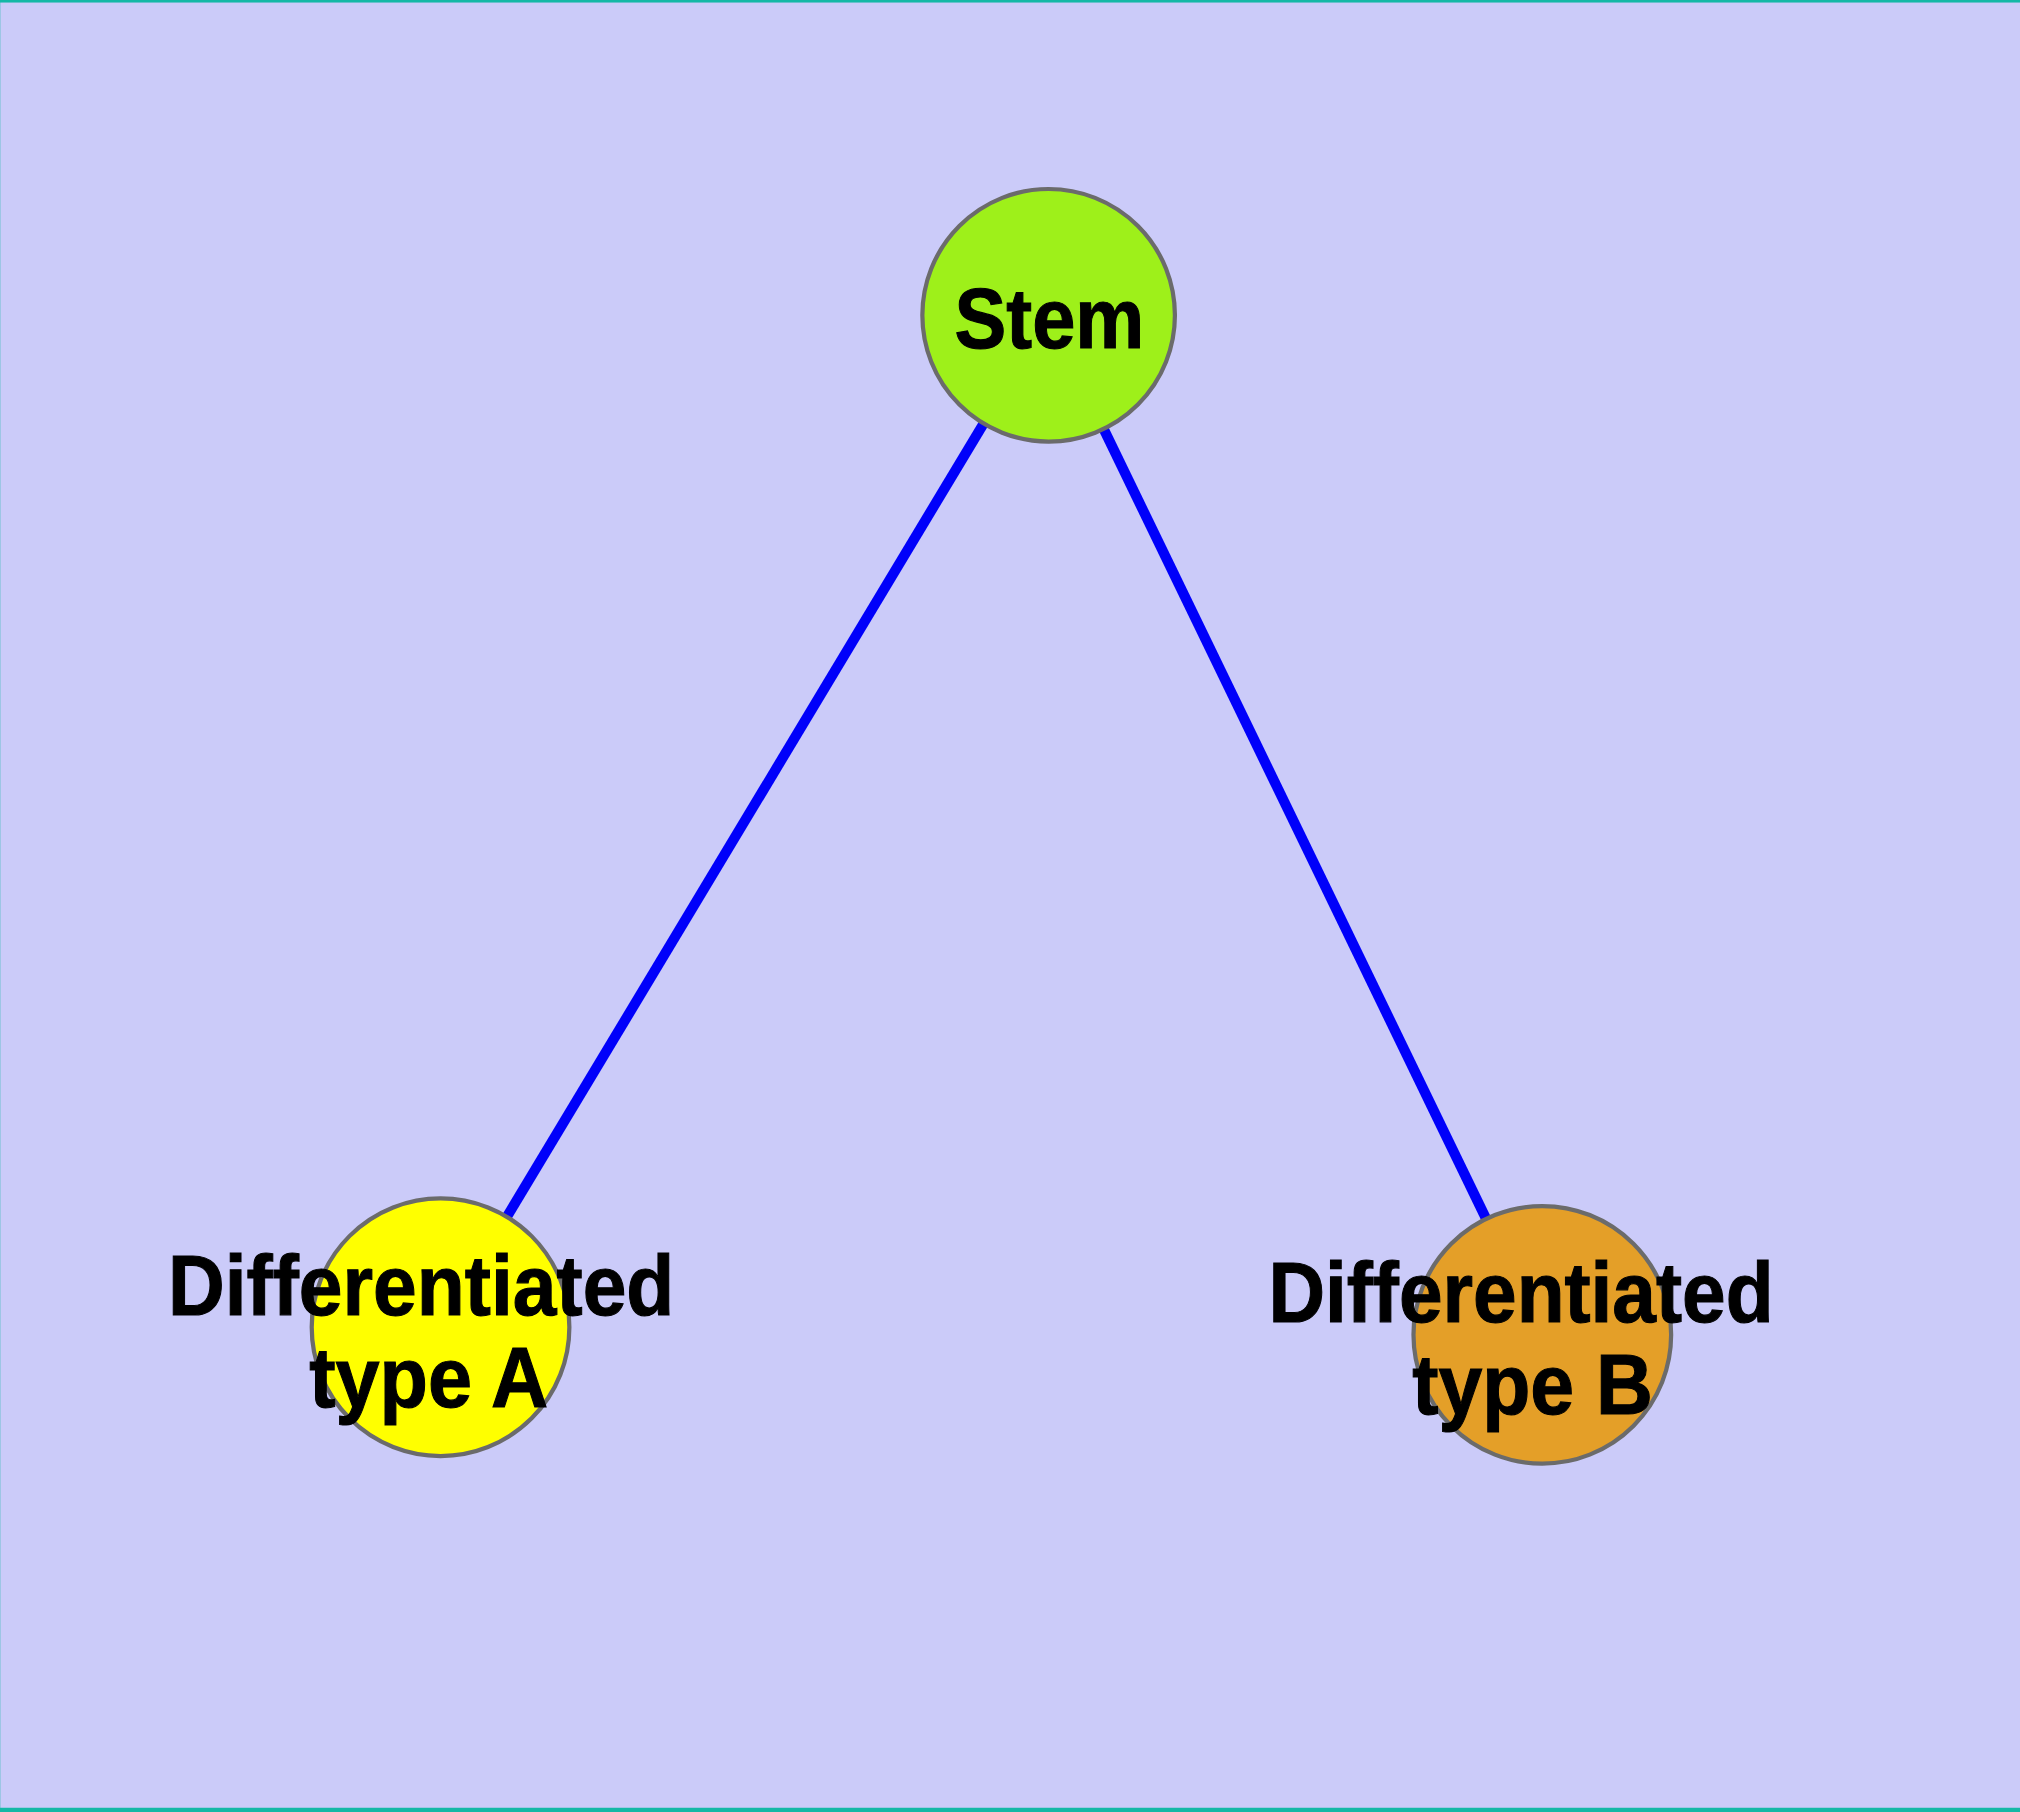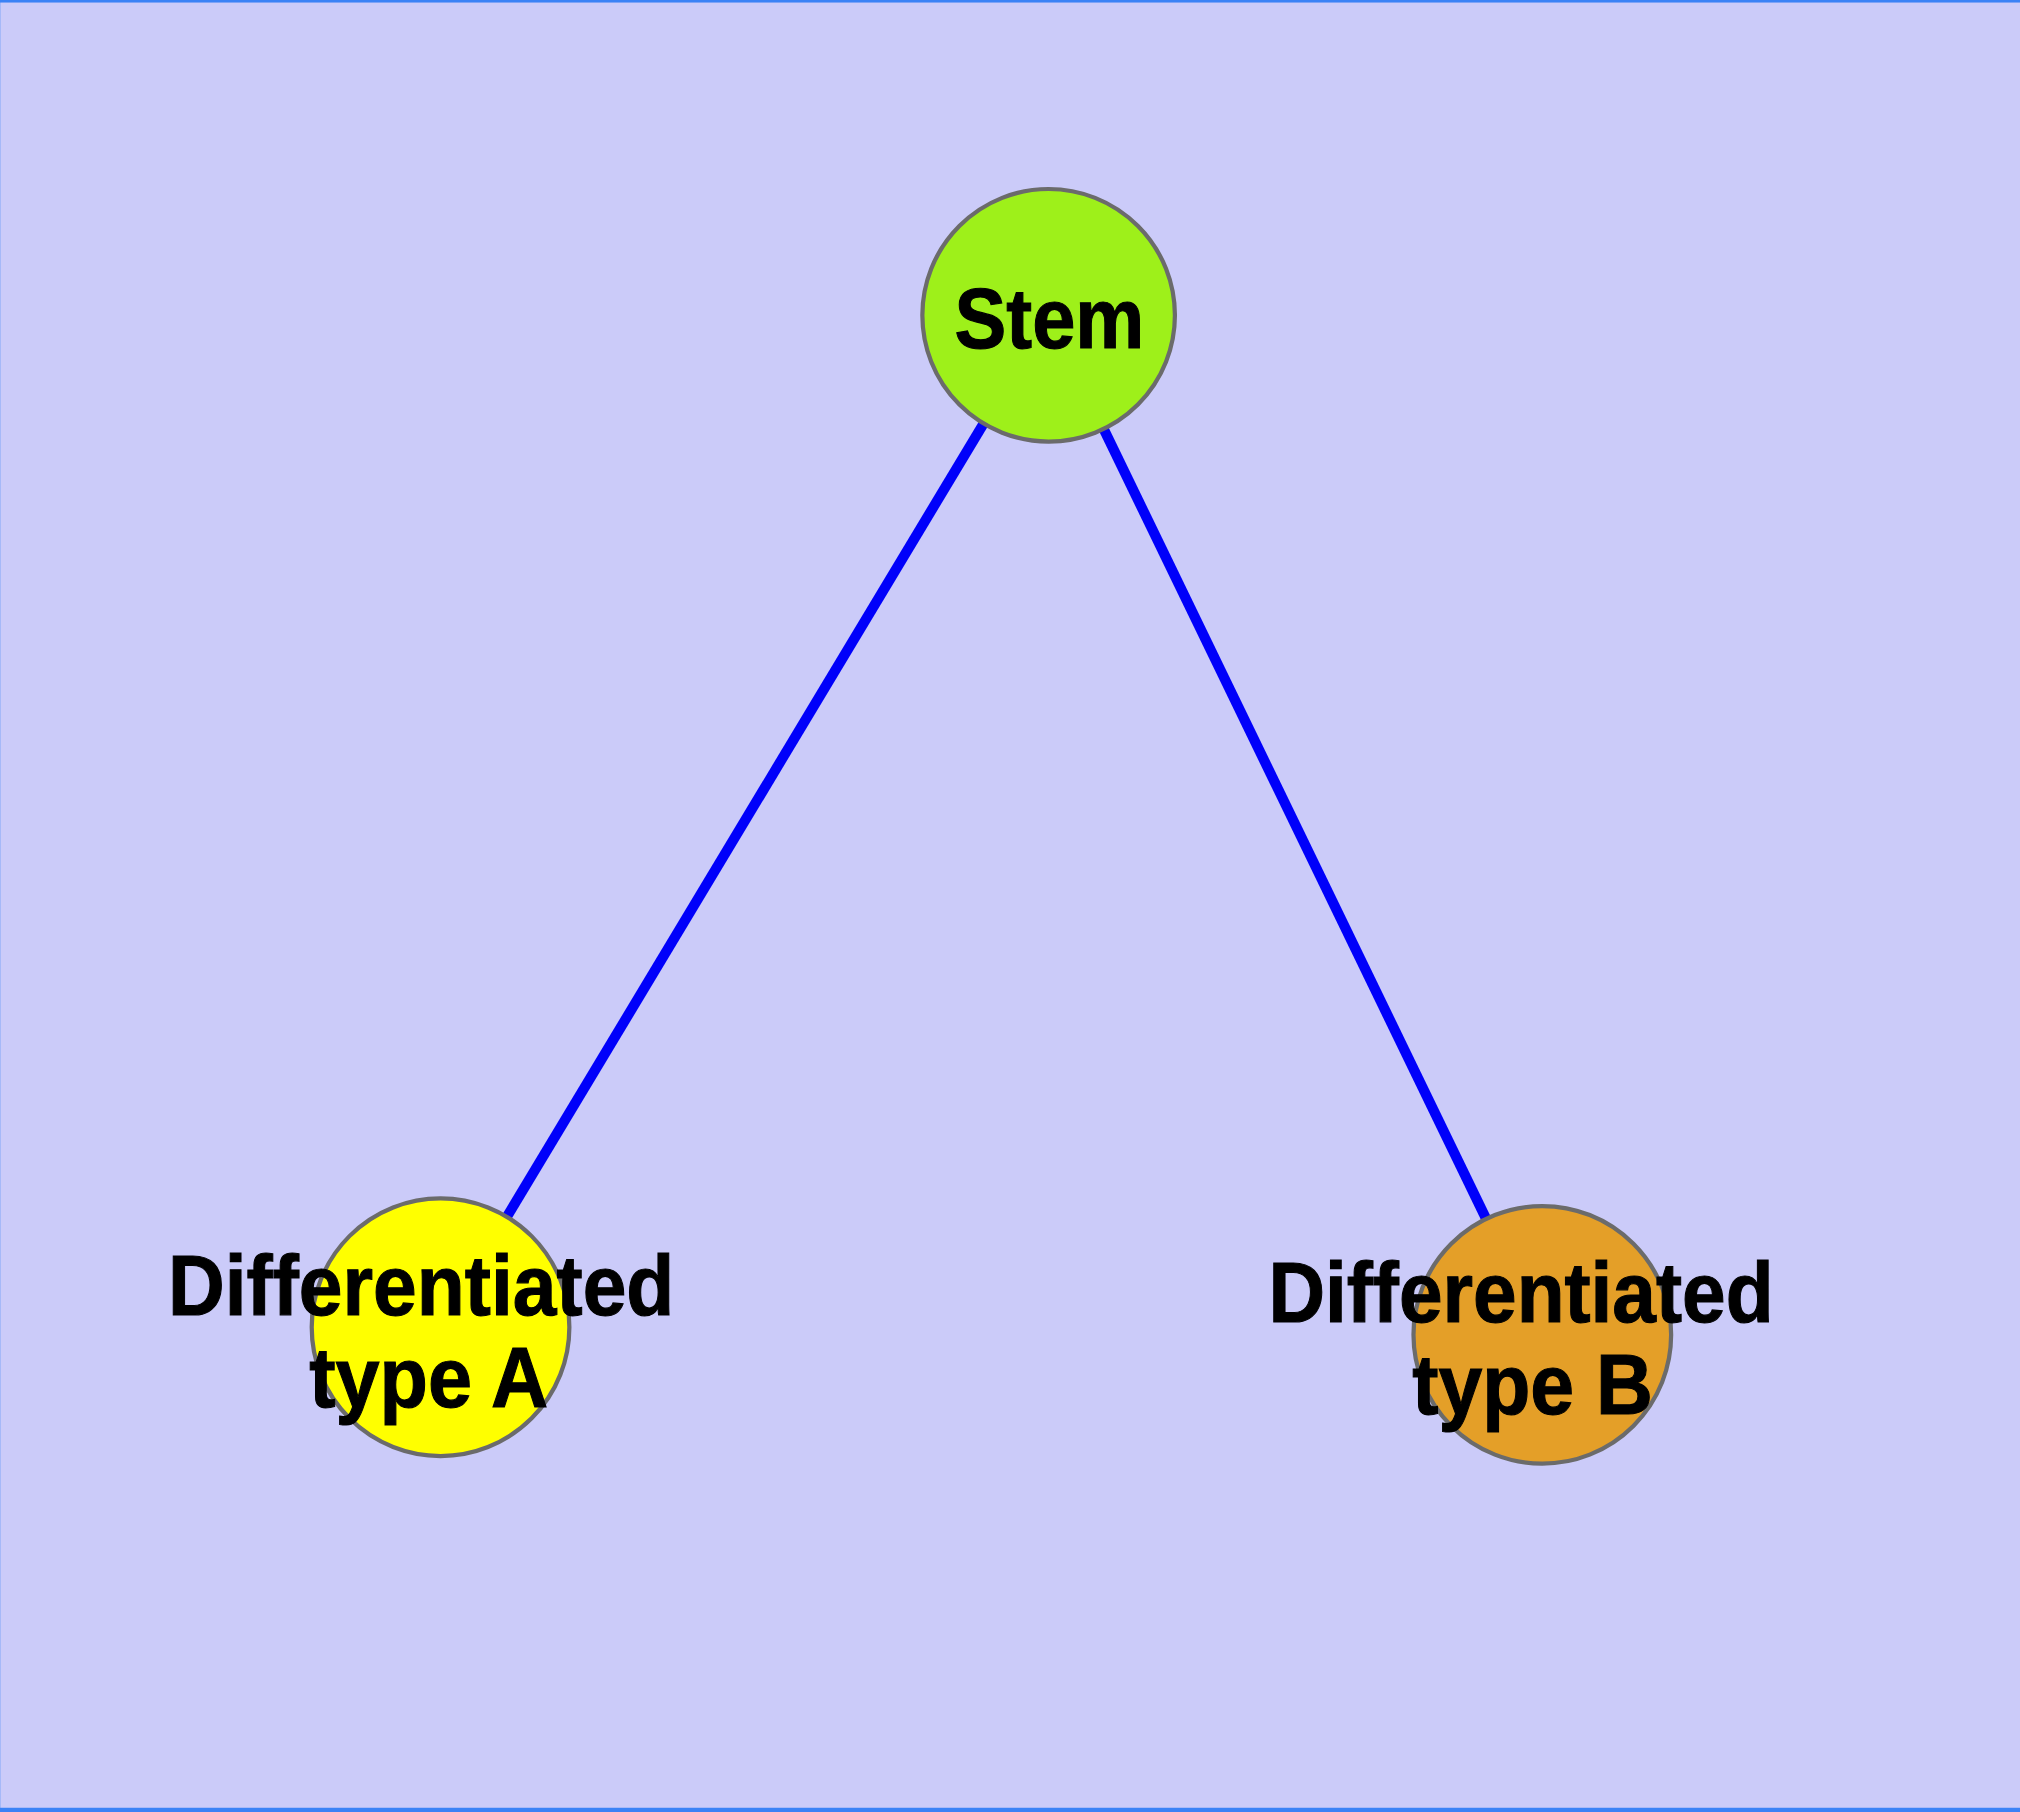--- a/index.html
+++ b/index.html
@@ -1,16 +1,16 @@
 <!DOCTYPE html>
 <html style="font-size:13.6px"><head>
 <meta charset="utf-8">
 <style>
   html,body{margin:0;padding:0;background:#ffffff;}
-  .page{position:relative;width:2021px;height:1812px;overflow:hidden;background:#3b82f6;}
+  .page{position:relative;width:2021px;height:1812px;overflow:hidden;background:#14b8a6;}
   svg{position:absolute;left:0;top:0;}
   text{font-family:"Liberation Sans", sans-serif;font-weight:bold;fill:#000000;stroke:#000000;stroke-width:1.3;}
 </style>
 </head>
 <body>
 <div class="page">
 <svg width="2021" height="1812" viewBox="0 0 2384 2138">
   <rect x="0" y="3" width="2384" height="2130" fill="#cbcbf9"></rect>
   <line x1="1237" y1="372" x2="519.5" y2="1566" stroke="#0000fa" stroke-width="12"></line>
   <line x1="1237" y1="372" x2="1819.5" y2="1575" stroke="#0000fa" stroke-width="12"></line>

